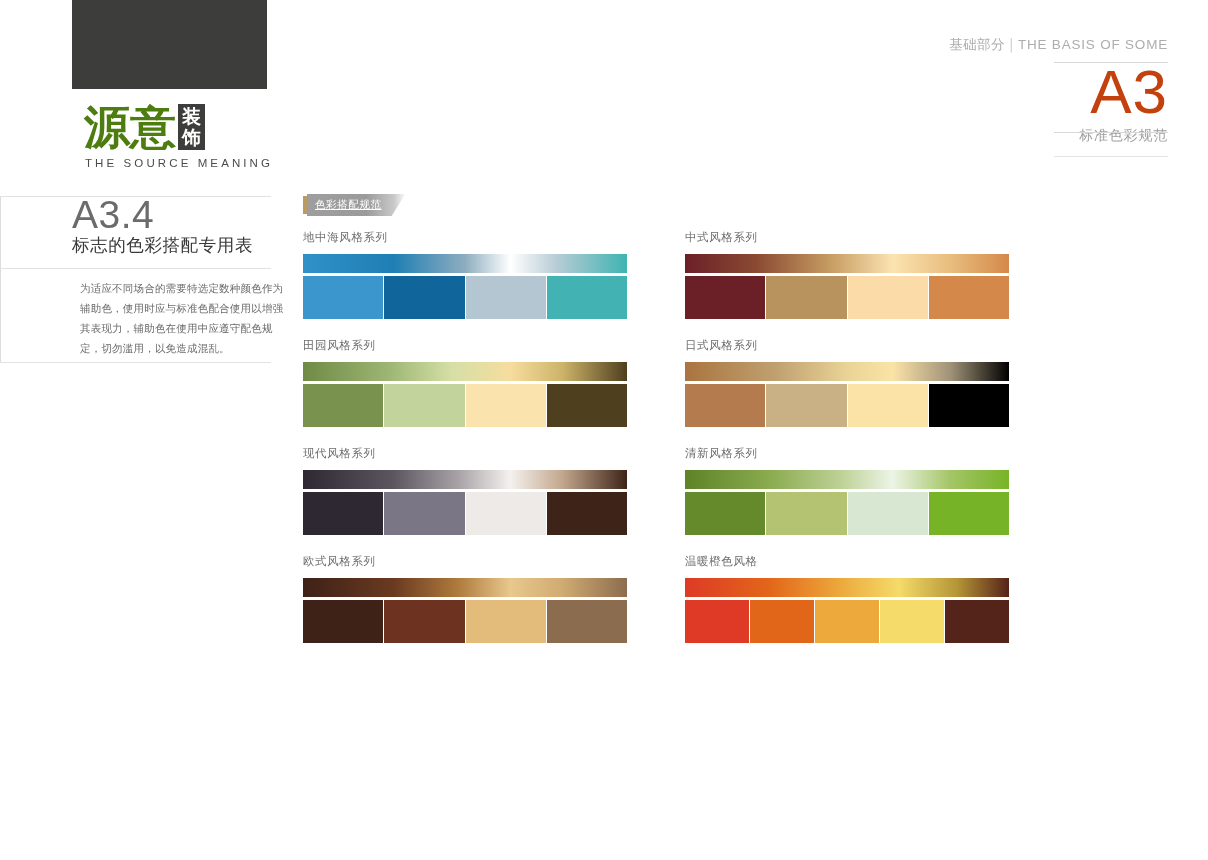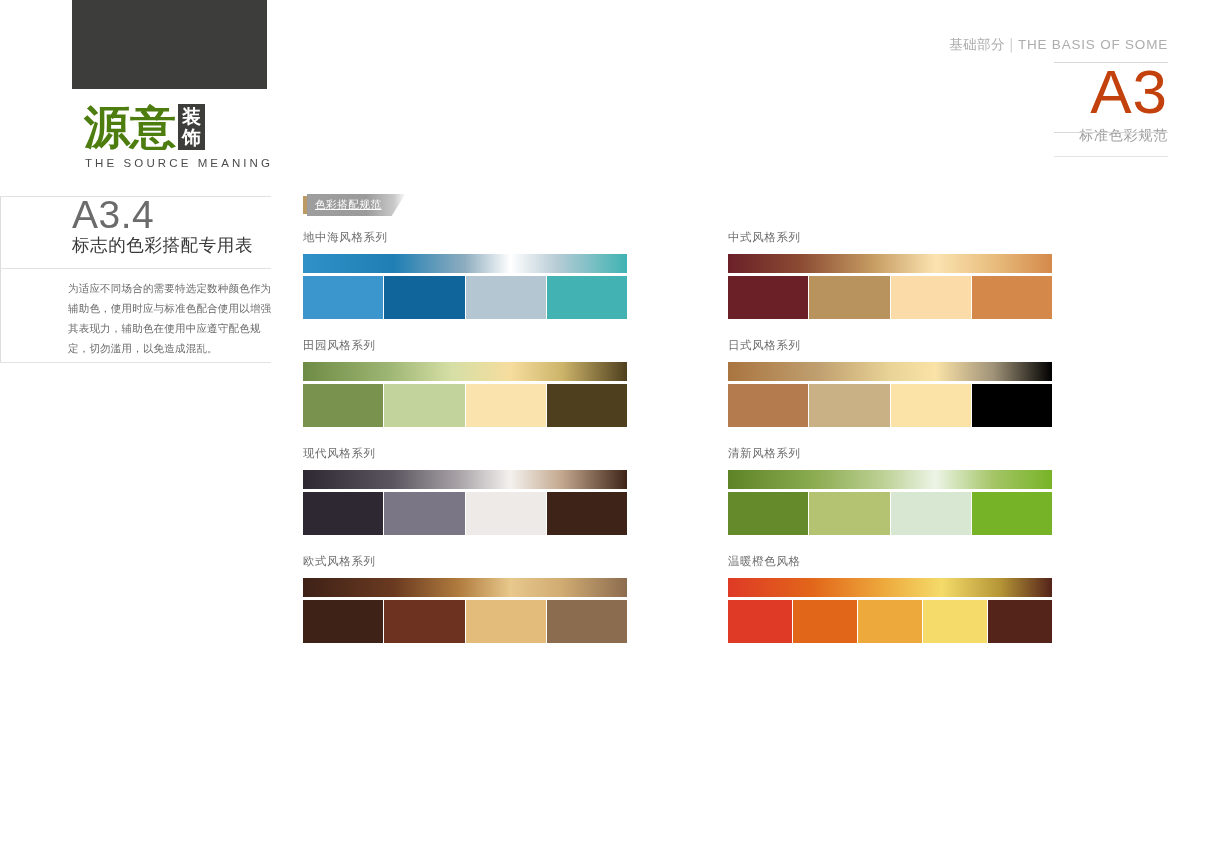--- a/index.html
+++ b/index.html
@@ -105,21 +105,21 @@
     font-size: 17.5px;
     line-height: 22px;
     color: #3a3a3a;
     font-weight: 400;
     margin-top: 2px;
     letter-spacing: 0.6px;
     font-family: "DejaVu Sans", sans-serif;
   }
   #sidebar-body {
     position: absolute;
-    left: 68px;
+    left: 80px;
     top: 278px;
     width: 204px;
     font-size: 10.5px;
     line-height: 20px;
     color: #6a6a6a;
     font-family: "DejaVu Sans", sans-serif;
     letter-spacing: 0.2px;
   }
 
   
@@ -216,21 +216,21 @@
 
   
   #palette-grid {
     position: absolute;
     left: 303px;
     top: 230px;
     width: 765px;
   }
   .palette-row {
     display: flex;
-    gap: 101px;
+    gap: 58px;
     margin-bottom: 19px;
   }
   .palette-card { width: 324px; }
   .palette-label {
     font-size: 11.5px;
     color: #6d6d6d;
     font-family: "DejaVu Sans", sans-serif;
     letter-spacing: 0.6px;
     margin-bottom: 9px;
   }

